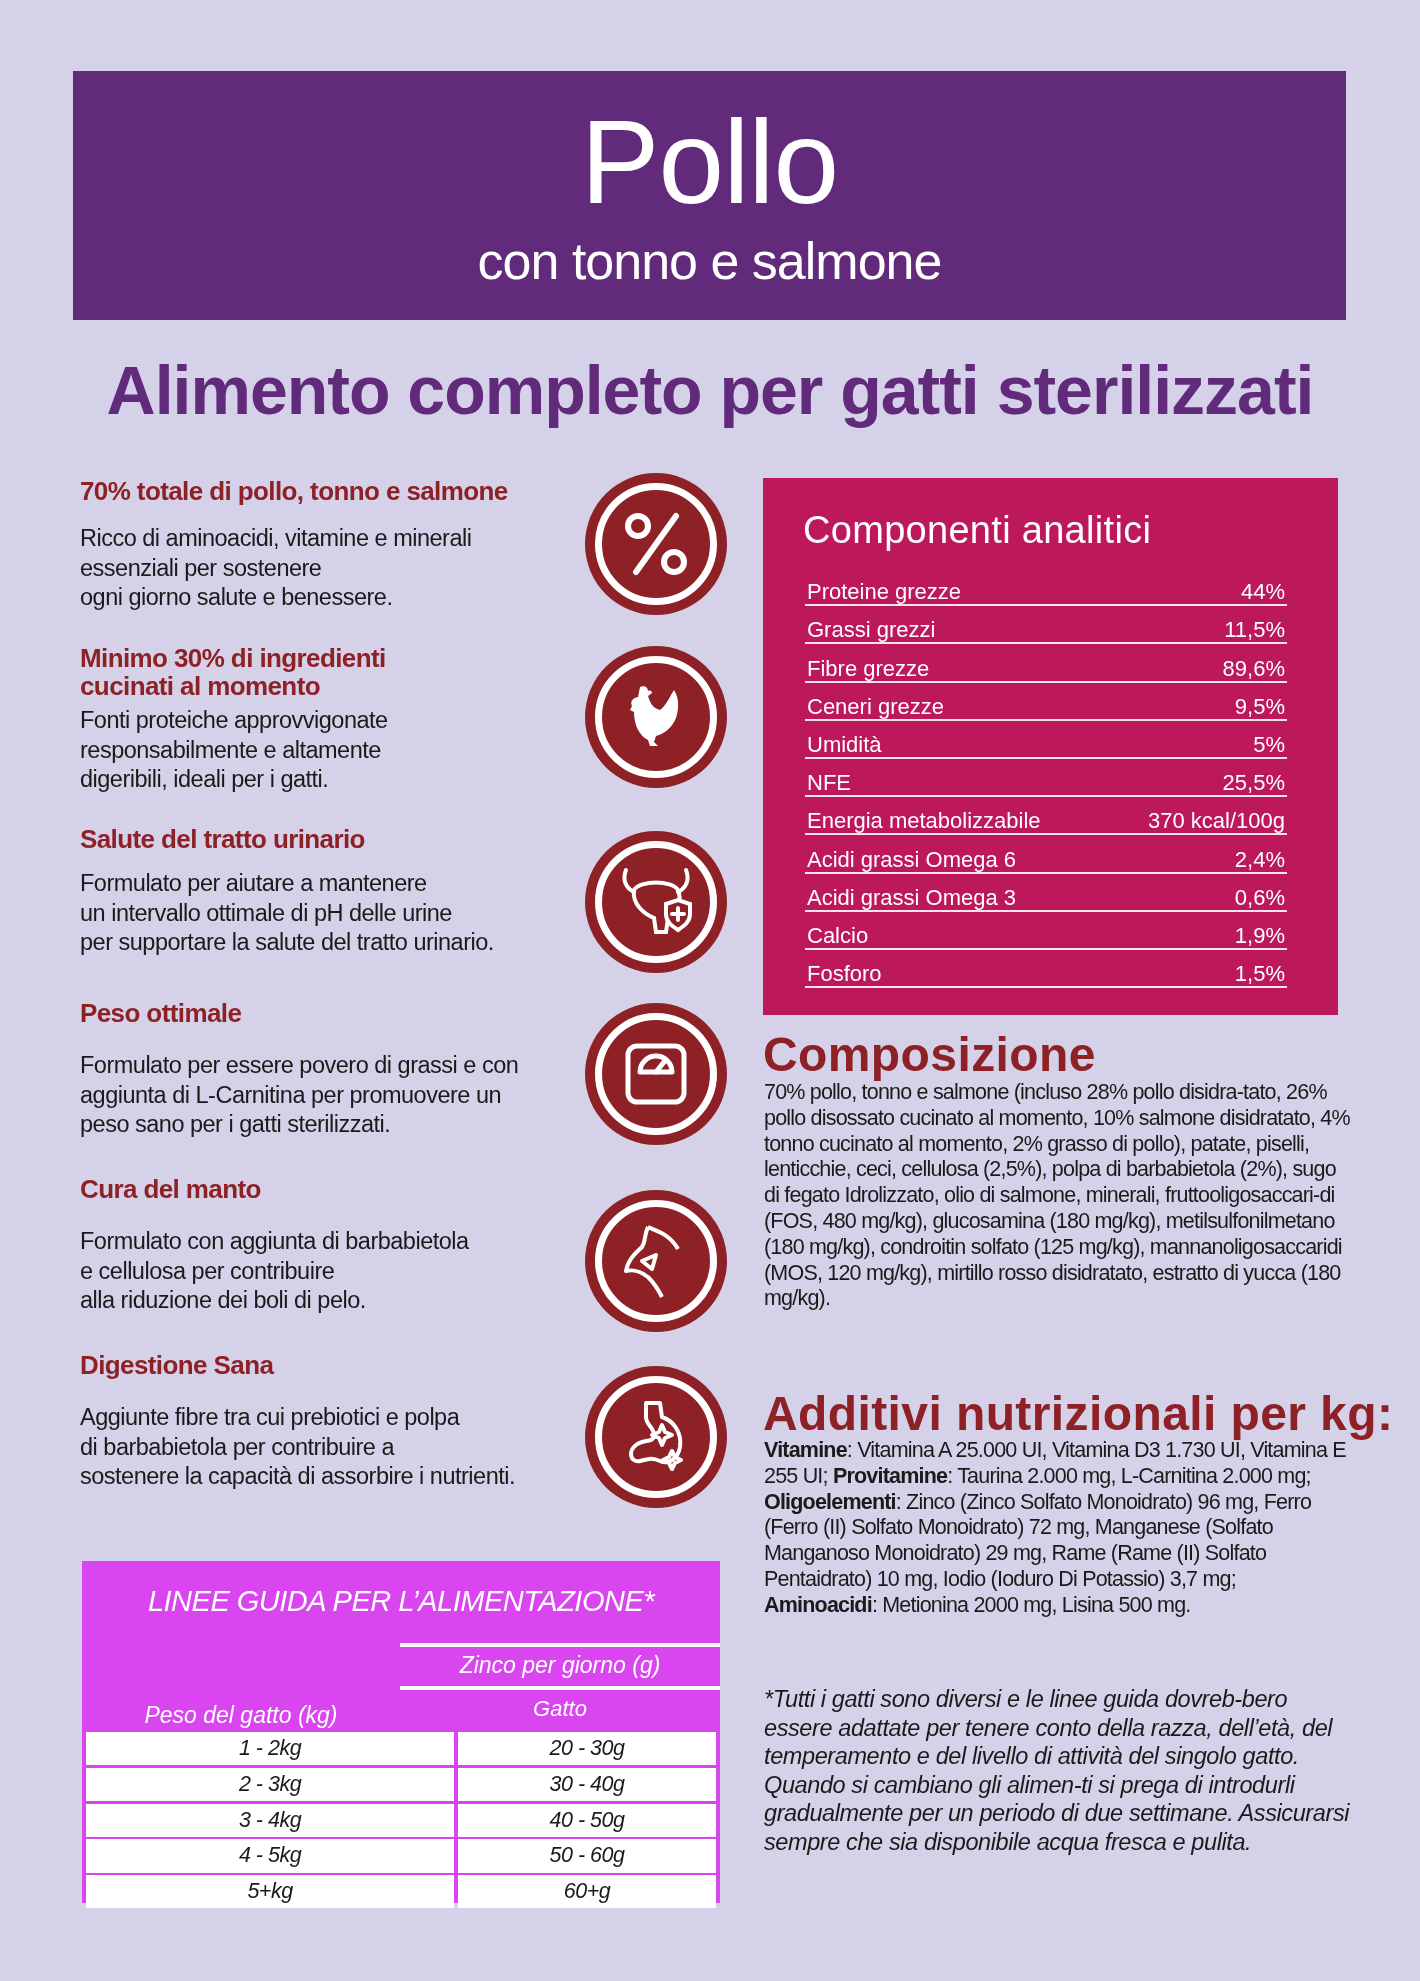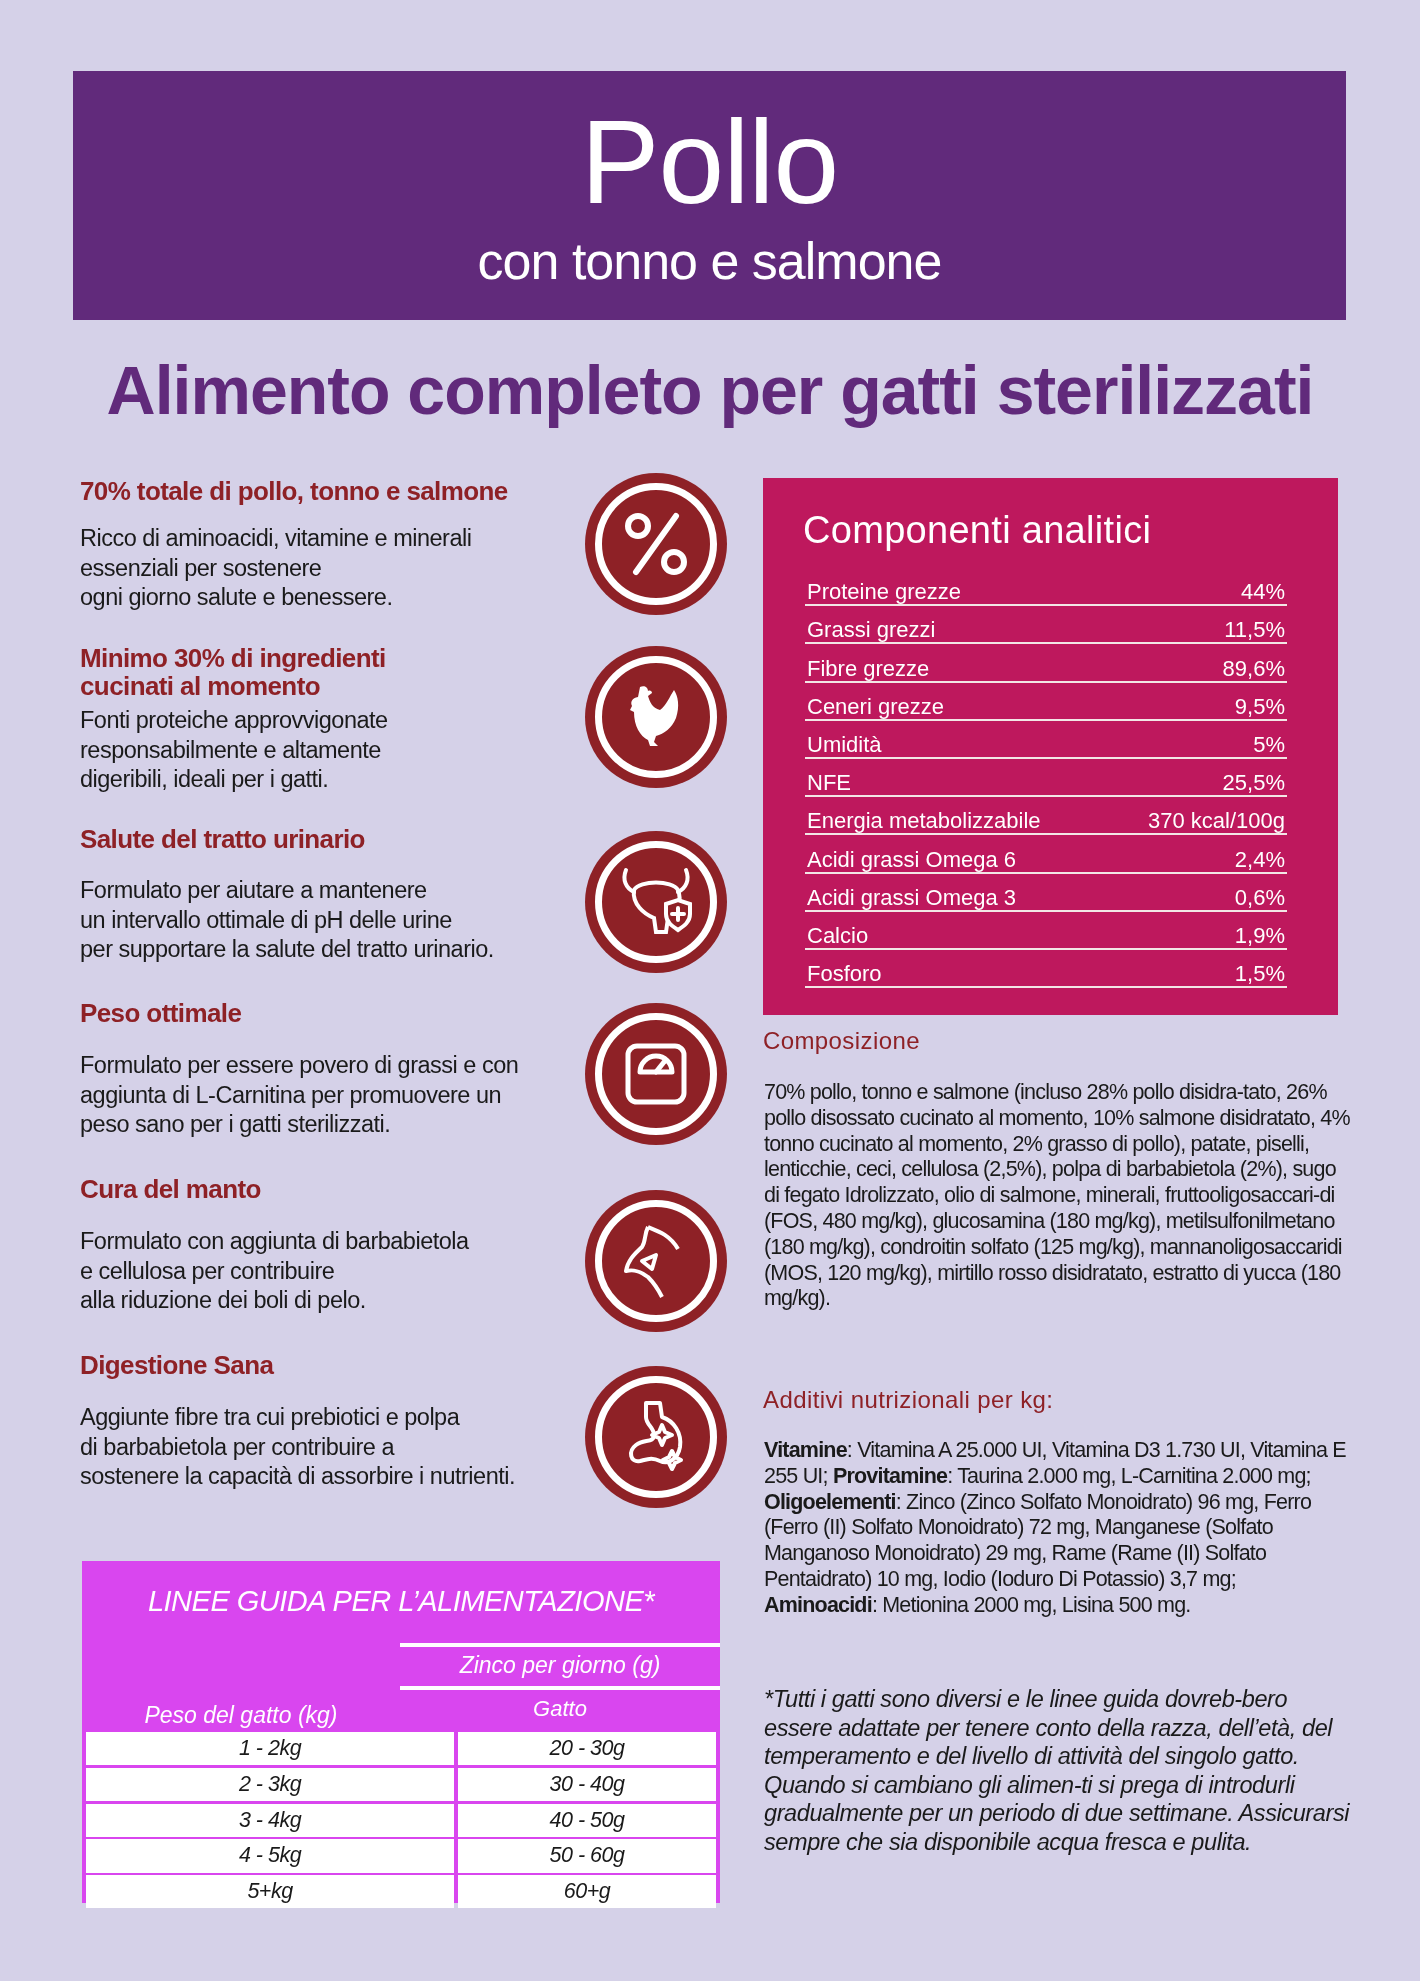--- a/index.html
+++ b/index.html
@@ -60,21 +60,21 @@
   }
   .analytics ul { position: absolute; left: 42px; top: 90px; width: 482px; list-style: none; }
   .analytics li {
     display: flex; justify-content: space-between; align-items: flex-end;
     height: 38.2px; border-bottom: 2px solid #f3e6e6; font-size: 22px;
     padding: 0 2px 1px 2px; line-height: 1;
   }
 
   
   .section-title {
-    position: absolute; left: 763px; color: #8e2126; font-size: 24px; font-weight: 400;
+    position: absolute; left: 763px; color: #8e2126; font-size: 48px; font-weight: 700;
     letter-spacing: 0.4px;
   }
   .body-text {
     position: absolute; left: 764px; width: 590px; font-size: 21.5px; line-height: 25.8px;
     letter-spacing: -0.8px; color: #1a1a1a;
   }
   .body-text b { font-weight: 700; }
   .note { font-style: italic; font-size: 23.5px; line-height: 28.5px; letter-spacing: -0.4px; }
 
   
@@ -139,21 +139,21 @@
 digeribili, ideali per i gatti.</p>
 </div>
 <div class="icon-circle" style="top:646px">
   <svg viewBox="0 0 80 80">
       <path fill="#fff" d="M24 10 c4 -2 8 0 8 4 c2 -1 4 0 4 2 l-4 3 c2 6 4 12 12 14 c6 -4 10 -14 14 -20 c4 6 6 16 2 28 c-4 10 -12 16 -20 18 l-2 6 l4 4 h-8 l-2 -6 c-8 -4 -14 -14 -14 -28 l-4 -2 l2 -4 c-2 -4 0 -8 6 -9 z"></path>
     </svg>
 </div>
 
 <div class="feature" style="top:824px">
   <h3>Salute del tratto urinario</h3>
-  <p style="margin-top:22px">Formulato per aiutare a mantenere
+  <p style="margin-top:15px">Formulato per aiutare a mantenere
 un intervallo ottimale di pH delle urine
 per supportare la salute del tratto urinario.</p>
 </div>
 <div class="icon-circle" style="top:831px">
   <svg viewBox="0 0 80 80" fill="none" stroke="#fff" stroke-width="4" stroke-linecap="round">
       <path d="M10 8 c-4 10 0 18 8 22"></path>
       <path d="M70 8 c4 10 0 18 -8 22"></path>
       <path d="M18 28 c6 -10 38 -10 44 0 c4 10 0 22 -10 28 l-2 14 h-10 l-2 -14 c-10 -4 -22 -14 -20 -28z"></path>
       <path d="M50 42 l12 -4 l12 4 v10 c0 8 -6 12 -12 16 c-6 -4 -12 -8 -12 -16z" fill="#8e2126"></path>
       <path d="M62 46 v12 M56 52 h12"></path>

